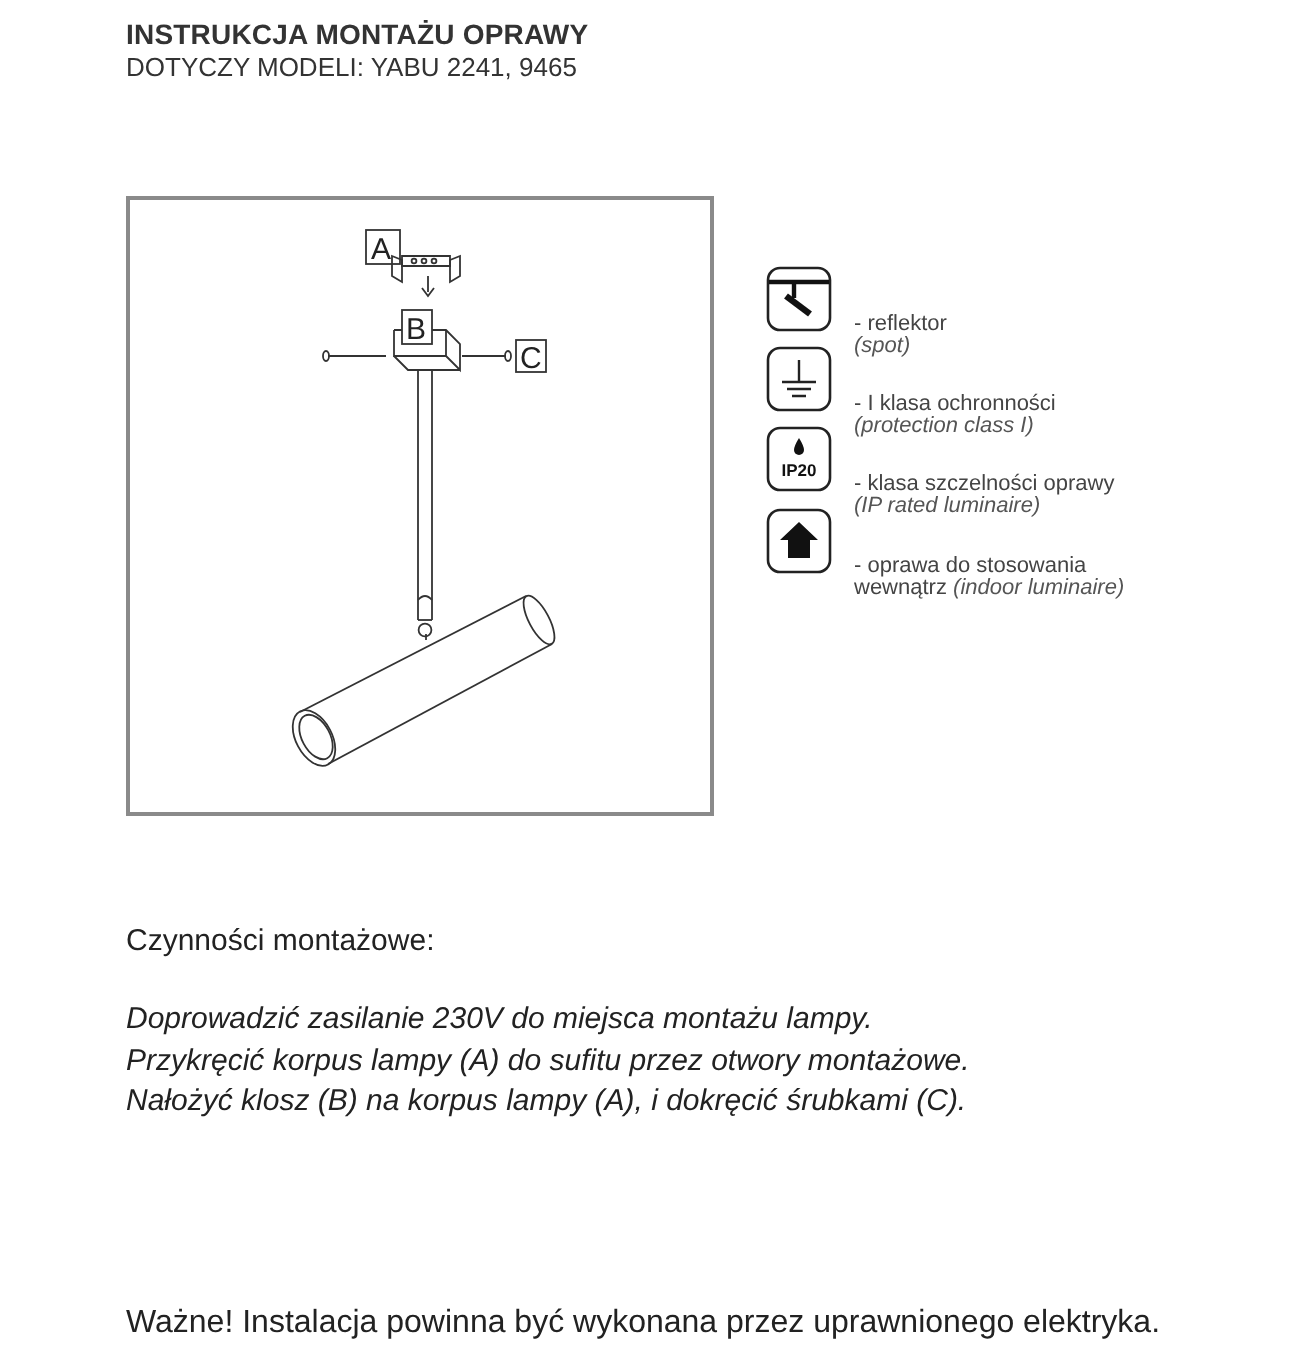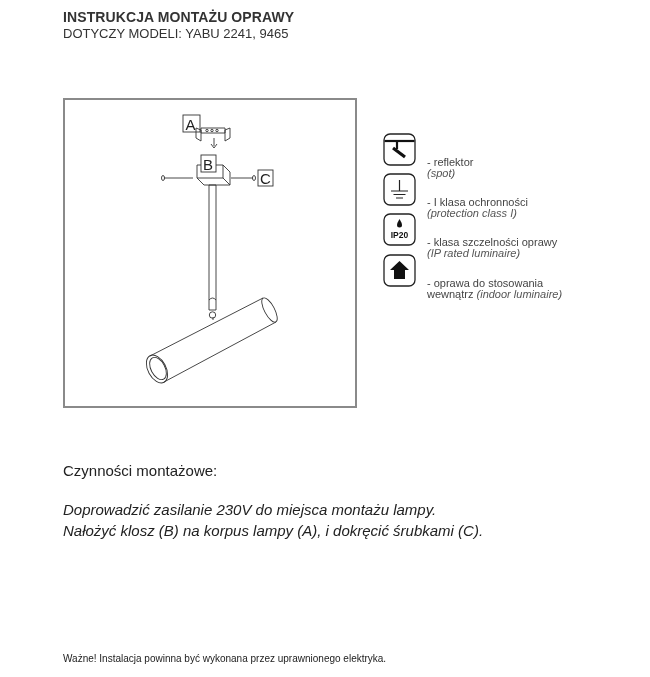--- a/index.html
+++ b/index.html
@@ -32,21 +32,21 @@
     }
     .legend-text .en { font-style: italic; color: #555555; }
     .section-heading {
       position: absolute; left: 63px; top: 462px; font-size: 15px; color: #222222;
     }
     .steps {
       position: absolute; left: 63px; top: 500px; font-size: 15px; line-height: 20.5px; color: #222222;
     }
     .steps div { white-space: nowrap; font-style: italic; }
     .warning {
-      position: absolute; left: 63px; top: 653px; font-size: 10px; color: #222222; white-space: nowrap;
+      position: absolute; left: 63px; top: 653px; font-size: 16px; color: #222222; white-space: nowrap;
     }
   </style>
 </head>
 <body>
 
 <div class="title">INSTRUKCJA MONTAŻU OPRAWY</div>
 <div class="subtitle">DOTYCZY MODELI: YABU 2241, 9465</div>
 
 <div class="diagram-box">
   <svg width="290" height="306" viewBox="0 0 290 306">
@@ -144,16 +144,17 @@
       <div>- oprawa do stosowania</div>
       <div><span>wewnątrz </span><span class="en">(indoor luminaire)</span></div>
     </div>
   </div>
 </div>
 
 <div class="section-heading">Czynności montażowe:</div>
 
 <div class="steps">
   <div>Doprowadzić zasilanie 230V do miejsca montażu lampy.</div>
+  <div>Przykręcić korpus lampy (A) do sufitu przez otwory montażowe.</div>
   <div>Nałożyć klosz (B) na korpus lampy (A), i dokręcić śrubkami (C).</div>
 </div>
 
 <div class="warning">Ważne! Instalacja powinna być wykonana przez uprawnionego elektryka.</div>
 
 </body></html>

